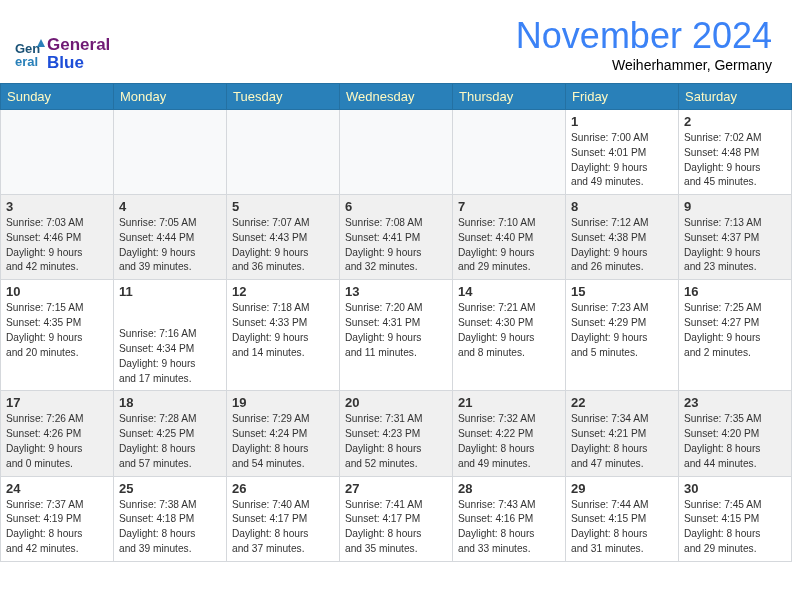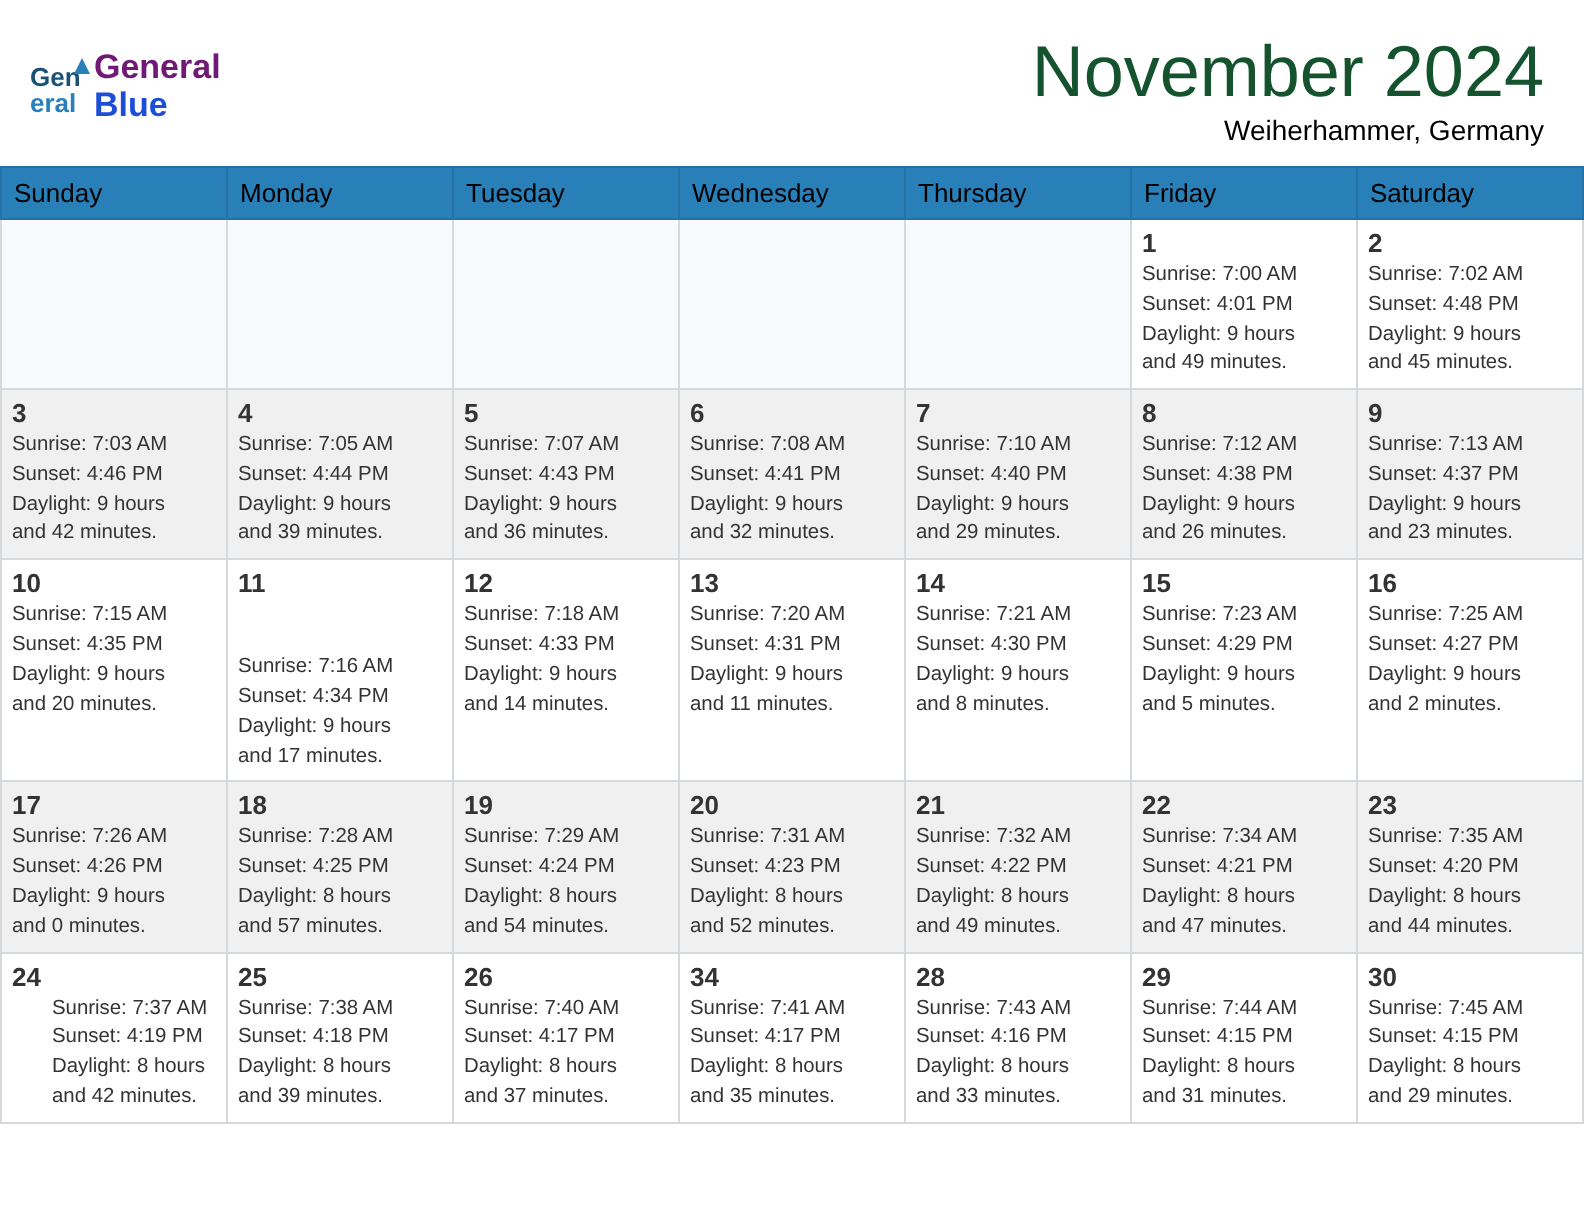--- a/index.html
+++ b/index.html
@@ -1,27 +1,27 @@
 <!DOCTYPE html>
 <html><head>
   <meta charset="utf-8">
   <style>
     * { box-sizing: border-box; margin: 0; padding: 0; }
     body { font-family: Arial, sans-serif; background: #fff; width: 792px; height: 612px; overflow: hidden; }
     
-    .header { display: flex; justify-content: space-between; align-items: center; padding: 15px 20px 10px 15px; }
+    .header { display: flex; justify-content: space-between; align-items: flex-end; padding: 15px 20px 10px 15px; }
     .logo { display: flex; align-items: center; gap: 2px; }
     .logo-icon { width: 30px; height: 30px; }
     
     .title-area { text-align: right; }
-    .month-title { font-size: 36px; font-weight: normal; color: #14532d; }
+    .month-title { font-size: 36px; font-weight: normal; color: #3b82f6; }
     .location { font-size: 14px; color: #000000; }
     
     .calendar { width: 100%; border-collapse: collapse; }
-    .calendar th { background: #2980b9; color: #000000; text-align: left; padding: 5px 6px; font-size: 13px; font-weight: normal; border: 1px solid #2471a3; }
+    .calendar th { background: #2980b9; color: #fef9c3; text-align: left; padding: 5px 6px; font-size: 13px; font-weight: normal; border: 1px solid #2471a3; }
     .calendar td { border: 1px solid #d5d8dc; vertical-align: top; padding: 4px 5px; font-size: 10.5px; color: #333; width: calc(100%/7); background: #fff; }
     .calendar td.empty { background: #f8f9fa; }
     .calendar td.shaded { background: #f0f0f0; }
     .day-num { font-size: 13px; font-weight: bold; display: block; margin-bottom: 2px; }
     .day-info { font-size: 10.2px; line-height: 1.45; color: #333; }
   </style>
 </head>
 <body>
 
 <div class="header">
@@ -227,41 +227,41 @@
           <span class="day-num">23</span>
           <div class="day-info" style="white-space: pre-line;">Sunrise: 7:35 AM
 Sunset: 4:20 PM
 Daylight: 8 hours
 and 44 minutes.</div>
         </td>
       </tr>
       <tr>
         <td>
           <span class="day-num">24</span>
-          <div class="day-info" style="white-space: pre-line; margin-left: 20px;">Sunrise: 7:37 AM
+          <div class="day-info" style="white-space: pre-line;">Sunrise: 7:37 AM
 Sunset: 4:19 PM
 Daylight: 8 hours
 and 42 minutes.</div>
         </td>
         <td>
           <span class="day-num">25</span>
           <div class="day-info" style="white-space: pre-line;">Sunrise: 7:38 AM
 Sunset: 4:18 PM
 Daylight: 8 hours
 and 39 minutes.</div>
         </td>
         <td>
           <span class="day-num">26</span>
           <div class="day-info" style="white-space: pre-line;">Sunrise: 7:40 AM
 Sunset: 4:17 PM
 Daylight: 8 hours
 and 37 minutes.</div>
         </td>
         <td>
-          <span class="day-num">34</span>
+          <span class="day-num">27</span>
           <div class="day-info" style="white-space: pre-line;">Sunrise: 7:41 AM
 Sunset: 4:17 PM
 Daylight: 8 hours
 and 35 minutes.</div>
         </td>
         <td>
           <span class="day-num">28</span>
           <div class="day-info" style="white-space: pre-line;">Sunrise: 7:43 AM
 Sunset: 4:16 PM
 Daylight: 8 hours

